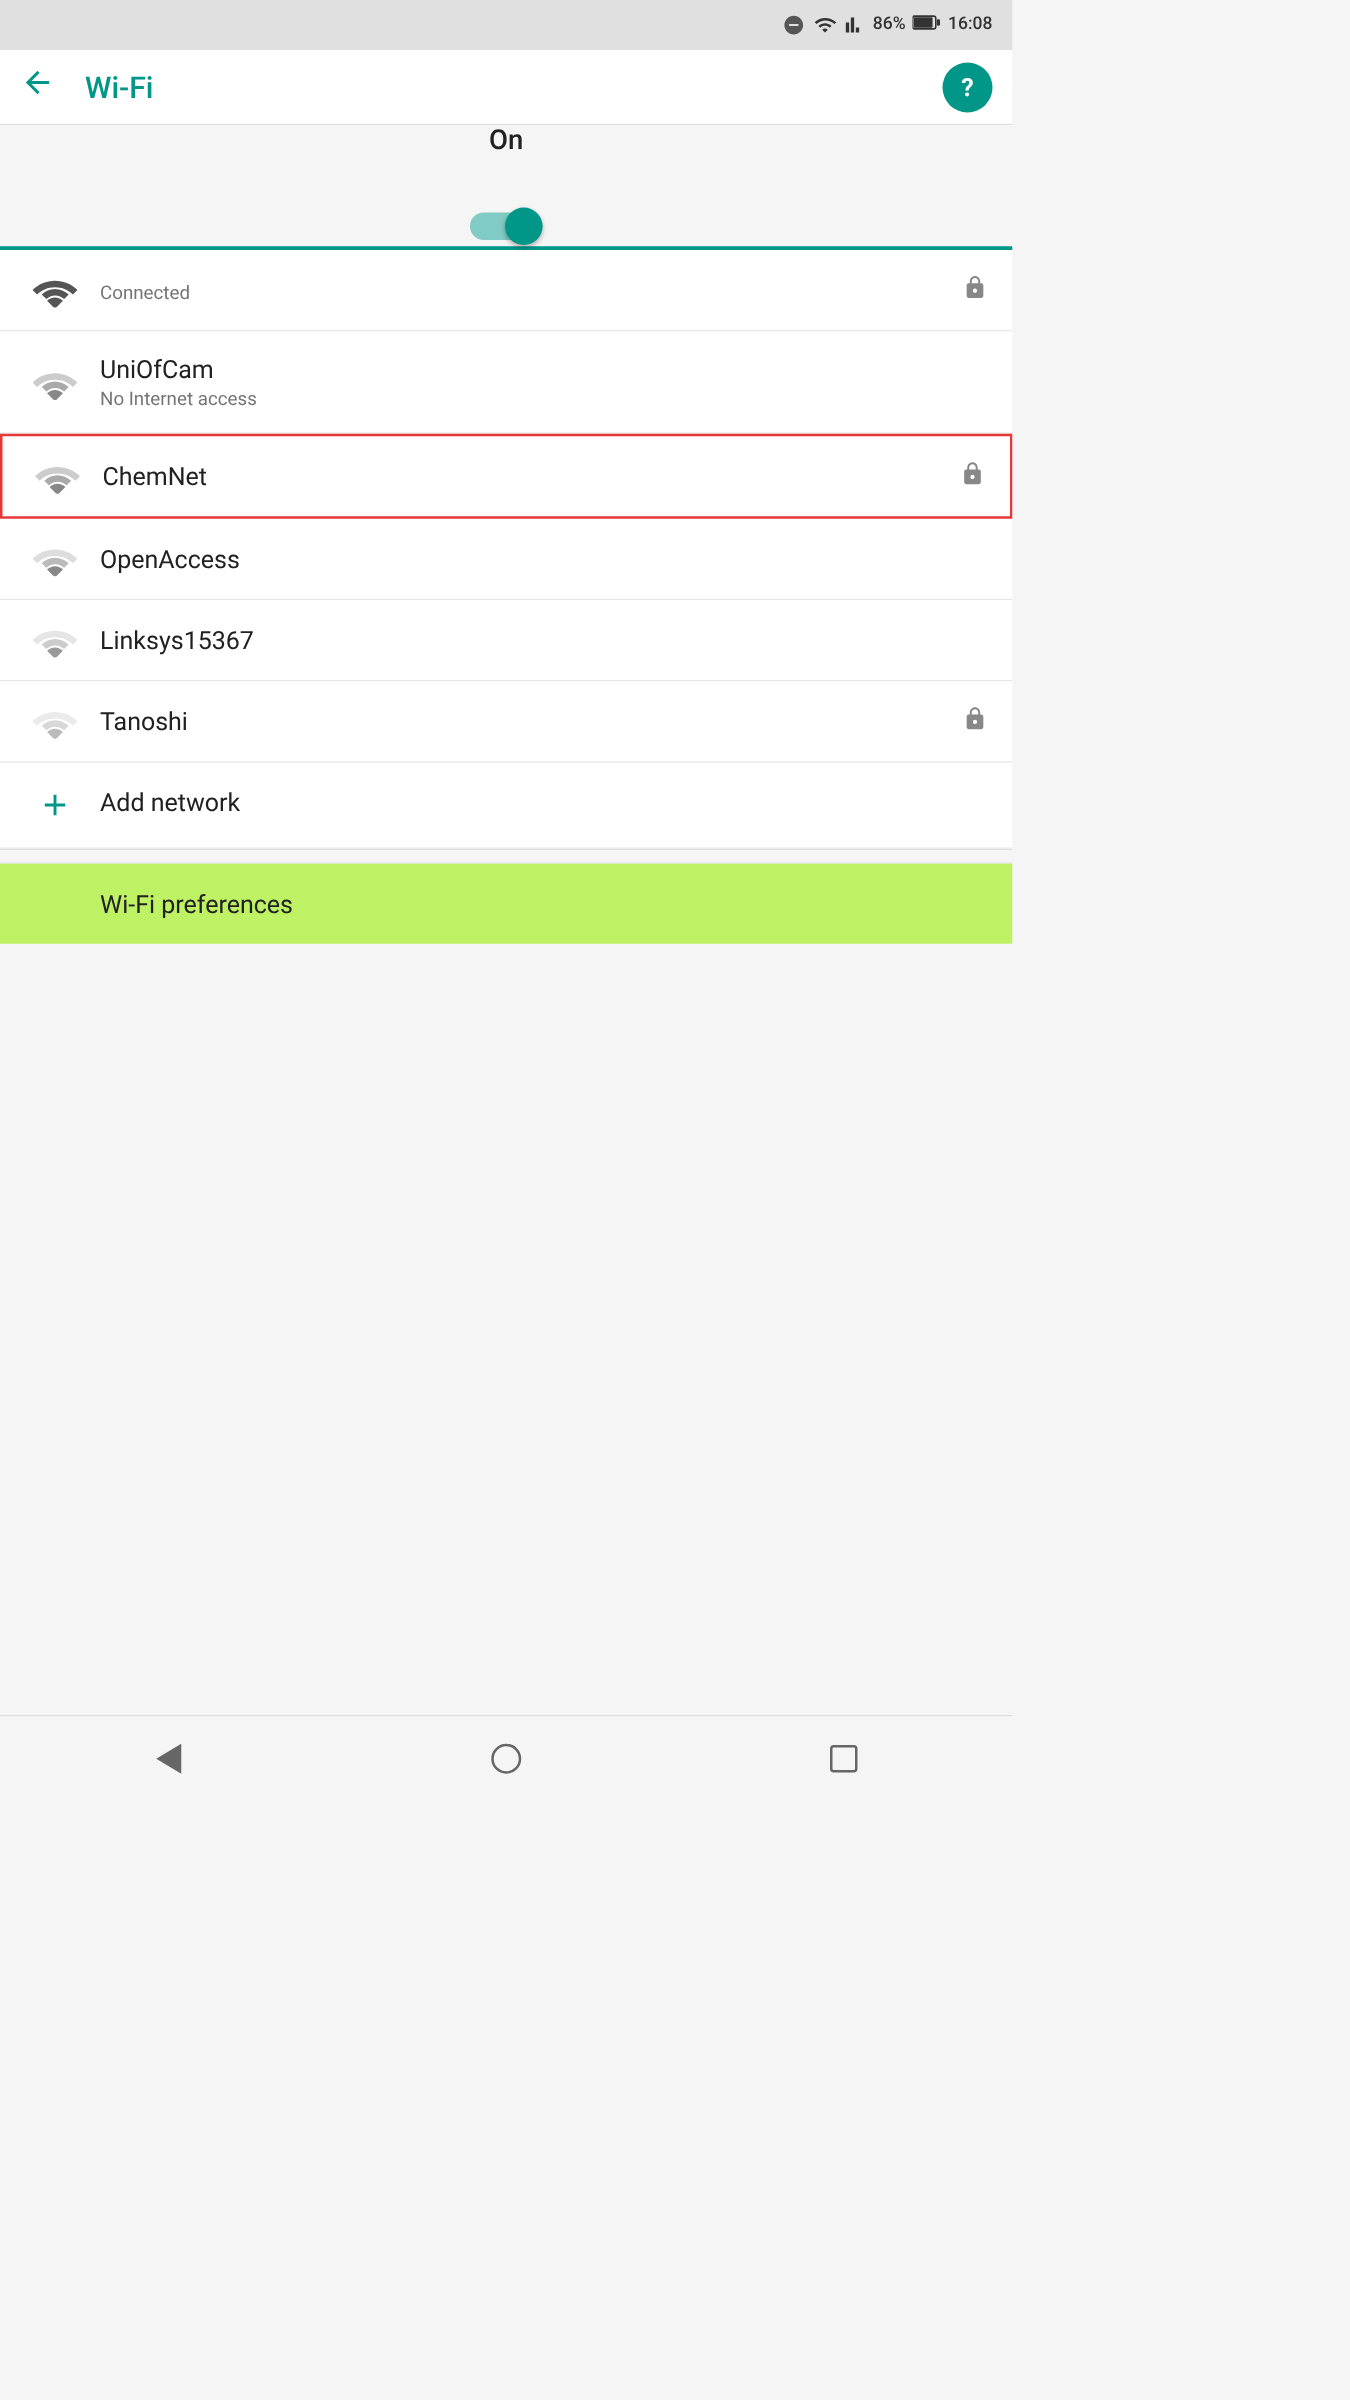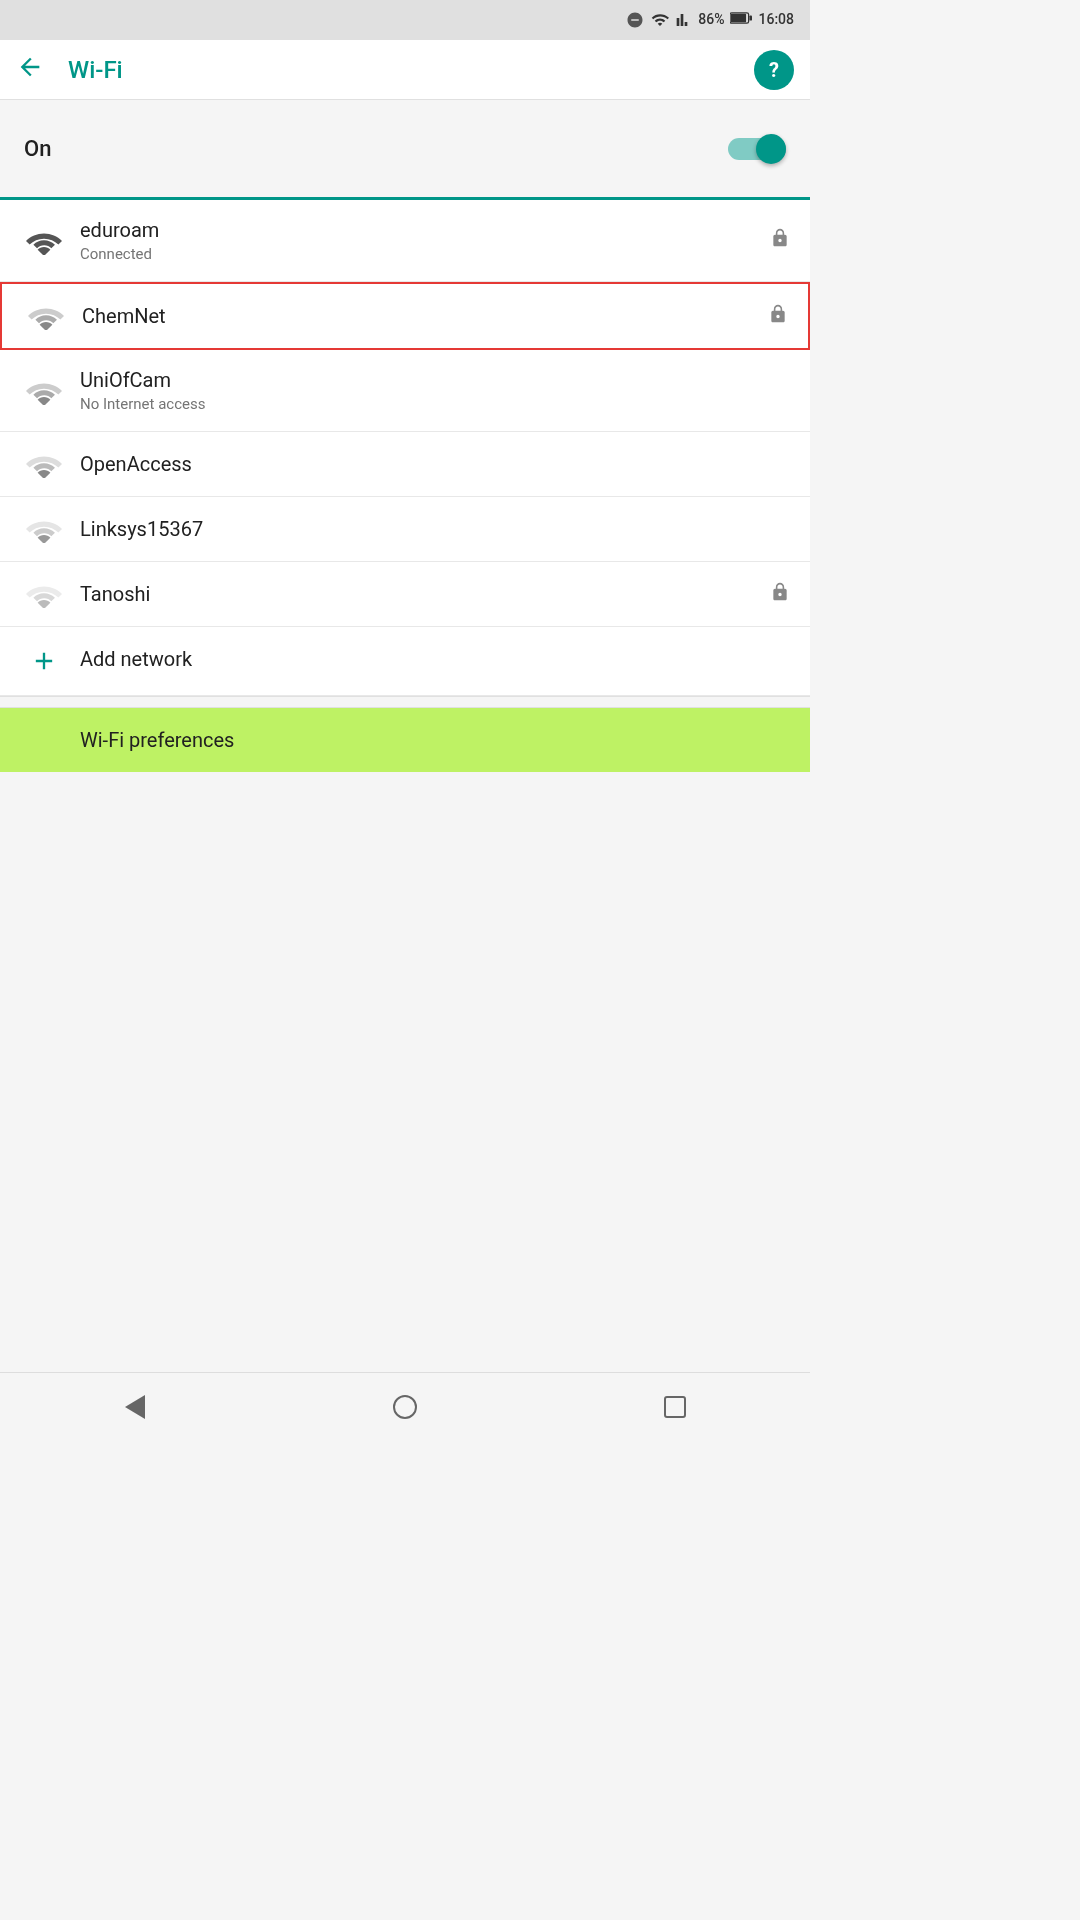--- a/index.html
+++ b/index.html
@@ -75,20 +75,21 @@
 
     
     .toggle-section {
       background: #f5f5f5;
       padding: 0 24px;
       height: 100px;
       display: flex;
       align-items: center;
       justify-content: space-between;
       border-bottom: 3px solid #009688;
+      flex-direction: column;
     }
 
     .toggle-label {
       font-size: 22px;
       font-weight: 500;
       color: #212121;
     }
 
     .toggle-switch {
       position: relative;
@@ -313,59 +314,58 @@
 
   <div class="network-item">
     <div class="wifi-icon">
       <svg width="36" height="28" viewBox="0 0 24 18" fill="#555">
         <path d="M12 4C7.31 4 3.07 5.9 0 8.98L2.42 11.4C4.85 8.97 8.25 7.5 12 7.5s7.15 1.47 9.58 3.9L24 8.98C20.93 5.9 16.69 4 12 4z"></path>
         <path d="M12 8.5c-2.76 0-5.26 1.12-7.07 2.93L7.35 13.85c1.22-1.22 2.91-1.97 4.77-1.97s3.55.75 4.77 1.97l2.42-2.42C17.26 9.62 14.76 8.5 12 8.5z"></path>
         <path d="M12 13c-1.66 0-3.16.67-4.24 1.76L12 19l4.24-4.24C15.16 13.67 13.66 13 12 13z"></path>
       </svg>
     </div>
     <div class="network-info">
-      <div class="network-name">eduroam</div>
       <div class="network-status">Connected</div>
     </div>
     <div class="lock-icon">
       <svg width="20" height="22" viewBox="0 0 24 24" fill="#888">
         <path d="M18 8h-1V6c0-2.76-2.24-5-5-5S7 3.24 7 6v2H6c-1.1 0-2 .9-2 2v10c0 1.1.9 2 2 2h12c1.1 0 2-.9 2-2V10c0-1.1-.9-2-2-2zm-6 9c-1.1 0-2-.9-2-2s.9-2 2-2 2 .9 2 2-.9 2-2 2zm3.1-9H8.9V6c0-1.71 1.39-3.1 3.1-3.1 1.71 0 3.1 1.39 3.1 3.1v2z"></path>
       </svg>
     </div>
   </div>
 
-  <div class="network-item highlighted">
+  <div class="network-item">
     <div class="wifi-icon">
       <svg width="36" height="28" viewBox="0 0 24 18" fill="#999">
         <path d="M12 4C7.31 4 3.07 5.9 0 8.98L2.42 11.4C4.85 8.97 8.25 7.5 12 7.5s7.15 1.47 9.58 3.9L24 8.98C20.93 5.9 16.69 4 12 4z" fill="#ccc"></path>
         <path d="M12 8.5c-2.76 0-5.26 1.12-7.07 2.93L7.35 13.85c1.22-1.22 2.91-1.97 4.77-1.97s3.55.75 4.77 1.97l2.42-2.42C17.26 9.62 14.76 8.5 12 8.5z" fill="#aaa"></path>
         <path d="M12 13c-1.66 0-3.16.67-4.24 1.76L12 19l4.24-4.24C15.16 13.67 13.66 13 12 13z" fill="#888"></path>
       </svg>
     </div>
     <div class="network-info">
-      <div class="network-name">ChemNet</div>
-    </div>
-    <div class="lock-icon">
-      <svg width="20" height="22" viewBox="0 0 24 24" fill="#888">
-        <path d="M18 8h-1V6c0-2.76-2.24-5-5-5S7 3.24 7 6v2H6c-1.1 0-2 .9-2 2v10c0 1.1.9 2 2 2h12c1.1 0 2-.9 2-2V10c0-1.1-.9-2-2-2zm-6 9c-1.1 0-2-.9-2-2s.9-2 2-2 2 .9 2 2-.9 2-2 2zm3.1-9H8.9V6c0-1.71 1.39-3.1 3.1-3.1 1.71 0 3.1 1.39 3.1 3.1v2z"></path>
-      </svg>
-    </div>
-  </div>
-
-  <div class="network-item">
+      <div class="network-name">UniOfCam</div>
+      <div class="network-status">No Internet access</div>
+    </div>
+  </div>
+
+  <div class="network-item highlighted">
     <div class="wifi-icon">
       <svg width="36" height="28" viewBox="0 0 24 18" fill="#999">
         <path d="M12 4C7.31 4 3.07 5.9 0 8.98L2.42 11.4C4.85 8.97 8.25 7.5 12 7.5s7.15 1.47 9.58 3.9L24 8.98C20.93 5.9 16.69 4 12 4z" fill="#ccc"></path>
         <path d="M12 8.5c-2.76 0-5.26 1.12-7.07 2.93L7.35 13.85c1.22-1.22 2.91-1.97 4.77-1.97s3.55.75 4.77 1.97l2.42-2.42C17.26 9.62 14.76 8.5 12 8.5z" fill="#aaa"></path>
         <path d="M12 13c-1.66 0-3.16.67-4.24 1.76L12 19l4.24-4.24C15.16 13.67 13.66 13 12 13z" fill="#888"></path>
       </svg>
     </div>
     <div class="network-info">
-      <div class="network-name">UniOfCam</div>
-      <div class="network-status">No Internet access</div>
+      <div class="network-name">ChemNet</div>
+    </div>
+    <div class="lock-icon">
+      <svg width="20" height="22" viewBox="0 0 24 24" fill="#888">
+        <path d="M18 8h-1V6c0-2.76-2.24-5-5-5S7 3.24 7 6v2H6c-1.1 0-2 .9-2 2v10c0 1.1.9 2 2 2h12c1.1 0 2-.9 2-2V10c0-1.1-.9-2-2-2zm-6 9c-1.1 0-2-.9-2-2s.9-2 2-2 2 .9 2 2-.9 2-2 2zm3.1-9H8.9V6c0-1.71 1.39-3.1 3.1-3.1 1.71 0 3.1 1.39 3.1 3.1v2z"></path>
+      </svg>
     </div>
   </div>
 
   <div class="network-item">
     <div class="wifi-icon">
       <svg width="36" height="28" viewBox="0 0 24 18" fill="#999">
         <path d="M12 4C7.31 4 3.07 5.9 0 8.98L2.42 11.4C4.85 8.97 8.25 7.5 12 7.5s7.15 1.47 9.58 3.9L24 8.98C20.93 5.9 16.69 4 12 4z" fill="#ddd"></path>
         <path d="M12 8.5c-2.76 0-5.26 1.12-7.07 2.93L7.35 13.85c1.22-1.22 2.91-1.97 4.77-1.97s3.55.75 4.77 1.97l2.42-2.42C17.26 9.62 14.76 8.5 12 8.5z" fill="#bbb"></path>
         <path d="M12 13c-1.66 0-3.16.67-4.24 1.76L12 19l4.24-4.24C15.16 13.67 13.66 13 12 13z" fill="#888"></path>
       </svg>

